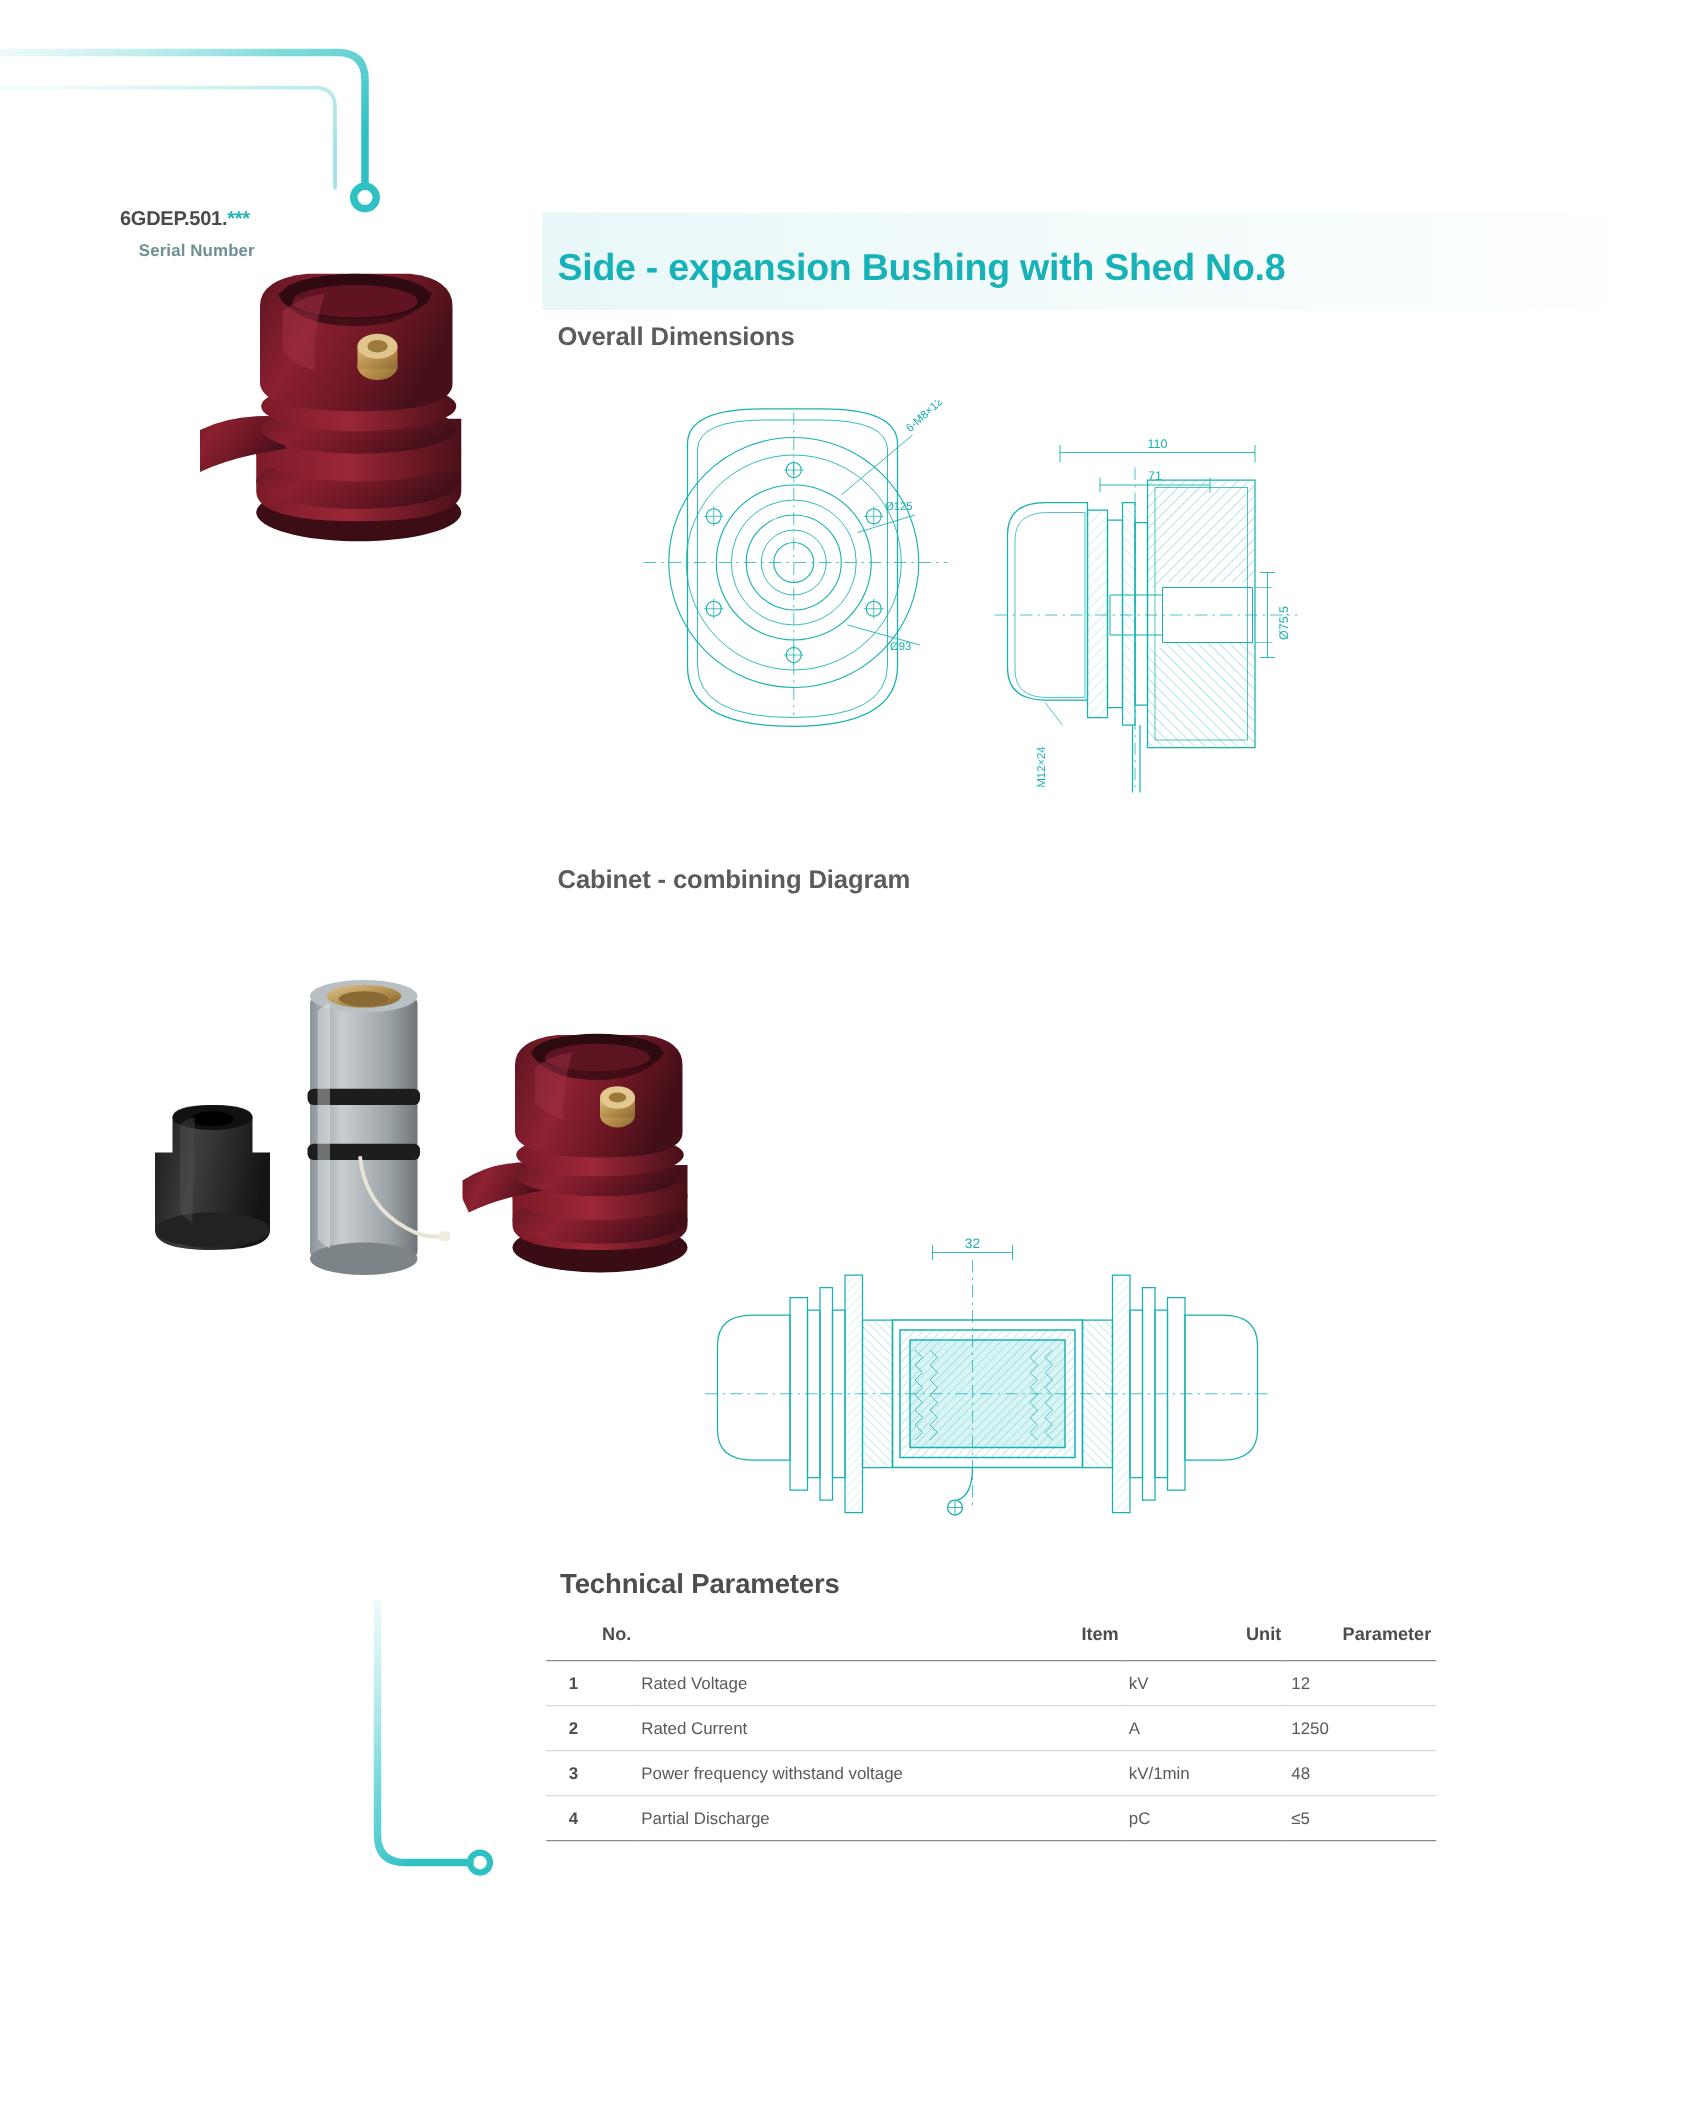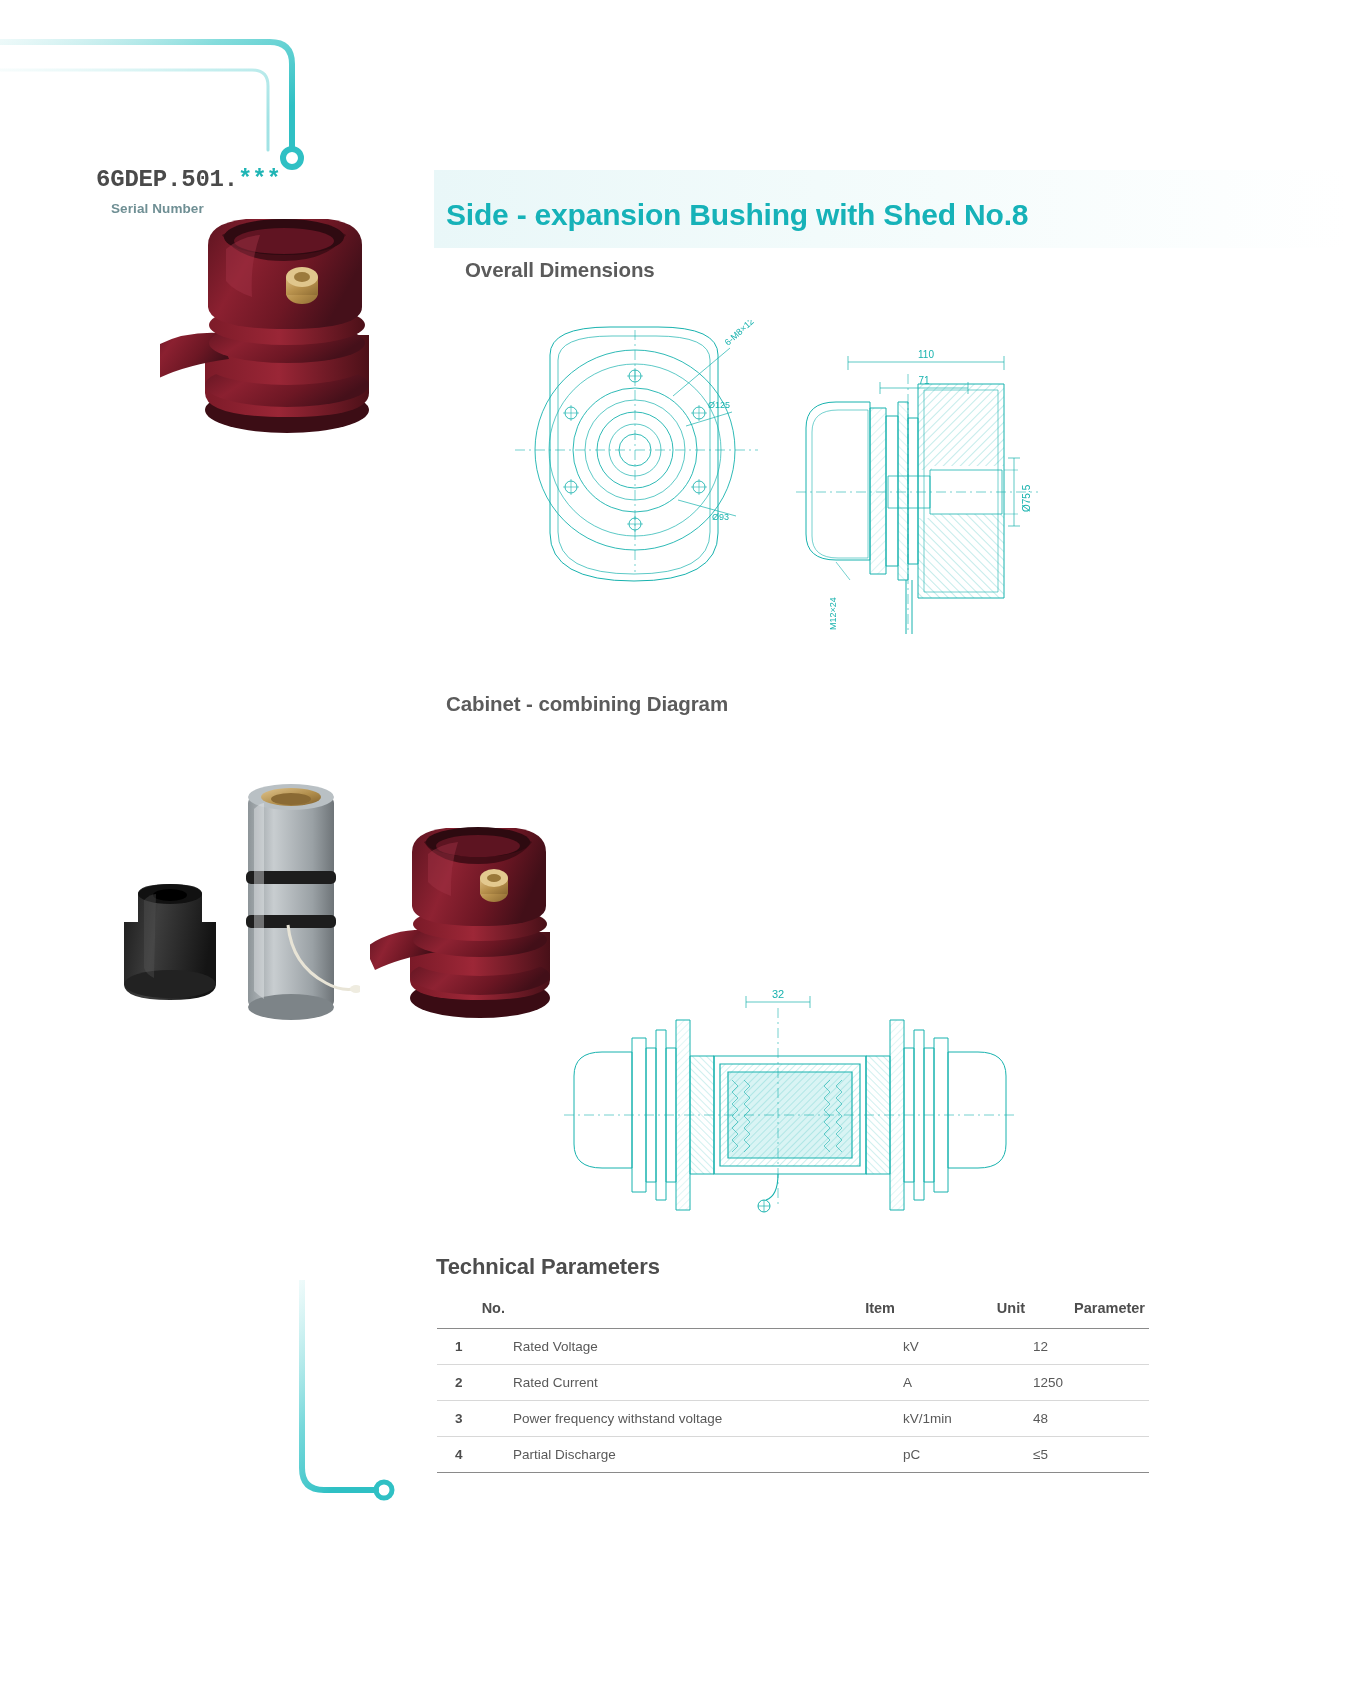--- a/index.html
+++ b/index.html
@@ -31,23 +31,23 @@
   }
 
   
   .serial-block {
     position: absolute;
     left: 96px;
     top: 168px;
     width: 260px;
   }
   .serial-code {
-    font-family: Liberation Mono, monospace;
+    font-family: Liberation Sans, sans-serif;
     font-weight: bold;
-    font-size: 24px;
+    font-size: 16px;
     color: #4a4a4a;
     letter-spacing: -0.2px;
     line-height: 1;
   }
   .serial-code .stars { color: #1fb5b5; }
   .serial-label {
     margin-top: 9px;
     font-size: 13.5px;
     font-weight: bold;
     color: #6f8f94;
@@ -74,24 +74,24 @@
     letter-spacing: -0.2px;
   }
 
   .section-title {
     position: absolute;
     font-size: 20.5px;
     font-weight: bold;
     color: #5b5b5b;
     letter-spacing: -0.1px;
   }
-  #overall-dimensions-title { left: 465px; top: 258px; }
+  #overall-dimensions-title { left: 446px; top: 258px; }
   #cabinet-diagram-title   { left: 446px; top: 692px; }
   #technical-parameters-title {
-    left: 436px; top: 1254px;
+    left: 448px; top: 1254px;
     font-size: 22px;
     color: #4d4d4d;
   }
 
   
   .photo { position: absolute; }
   #photo-main     { left: 160px; top: 215px;  width: 260px; height: 230px; }
   #photo-cap      { left: 110px; top: 880px;  width: 120px; height: 145px; }
   #photo-contact  { left: 230px; top: 775px;  width: 130px; height: 260px; }
   #photo-bushing2 { left: 370px; top: 820px;  width: 215px; height: 210px; }

